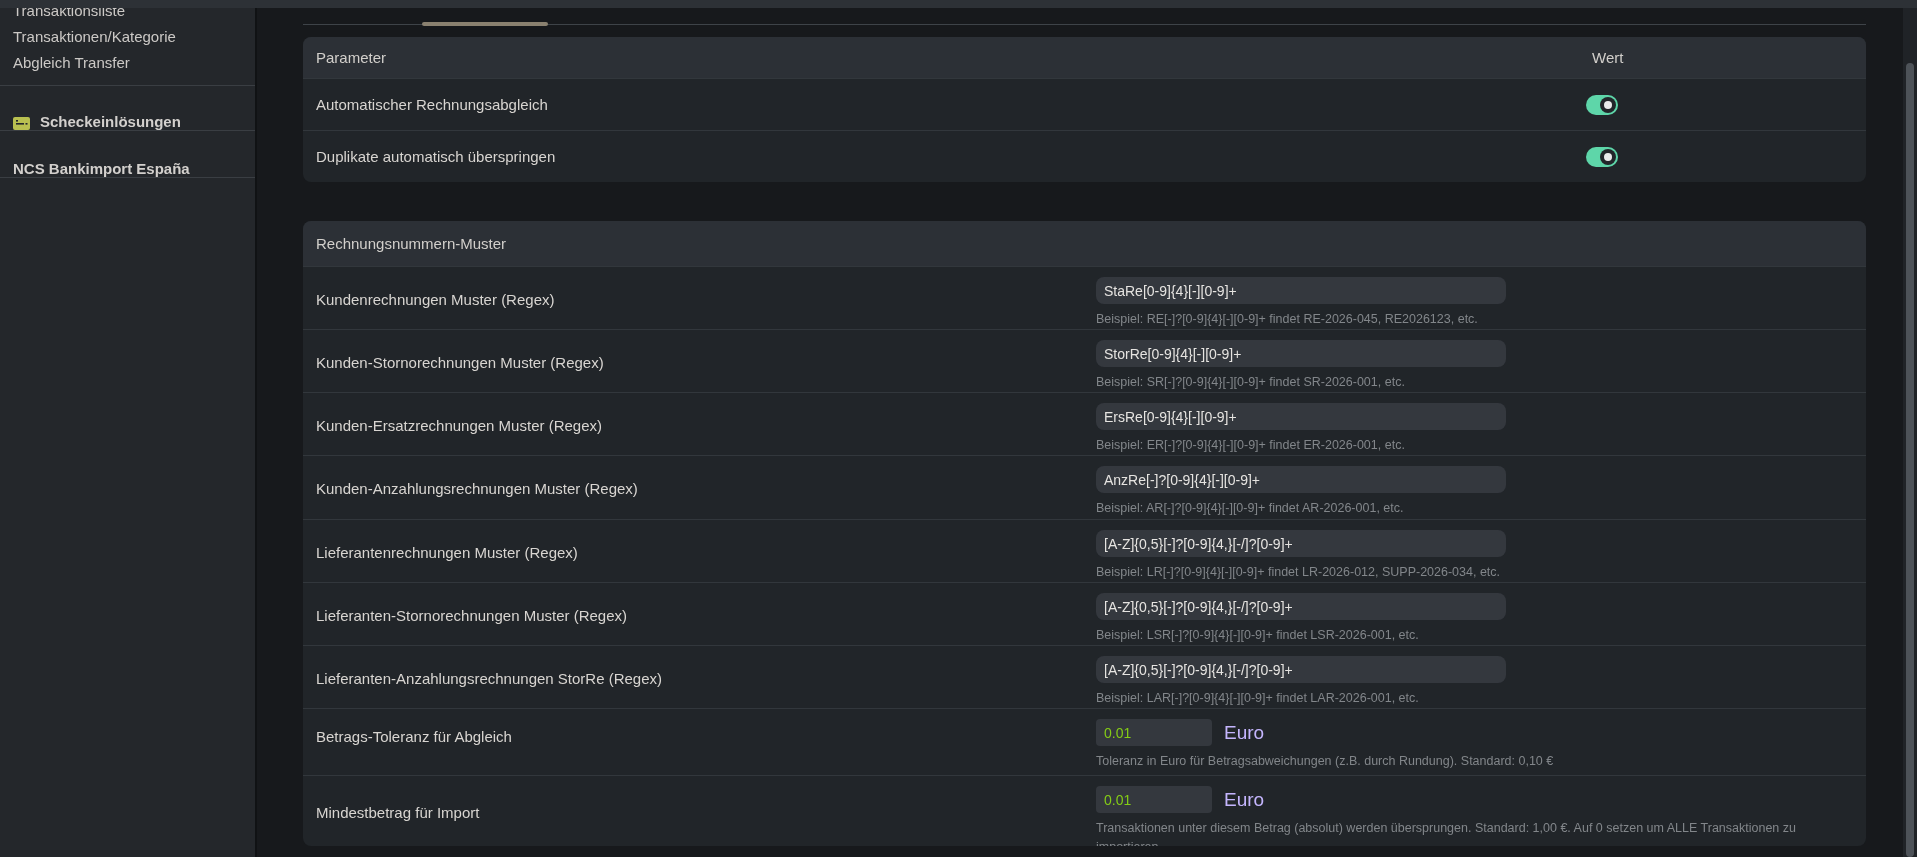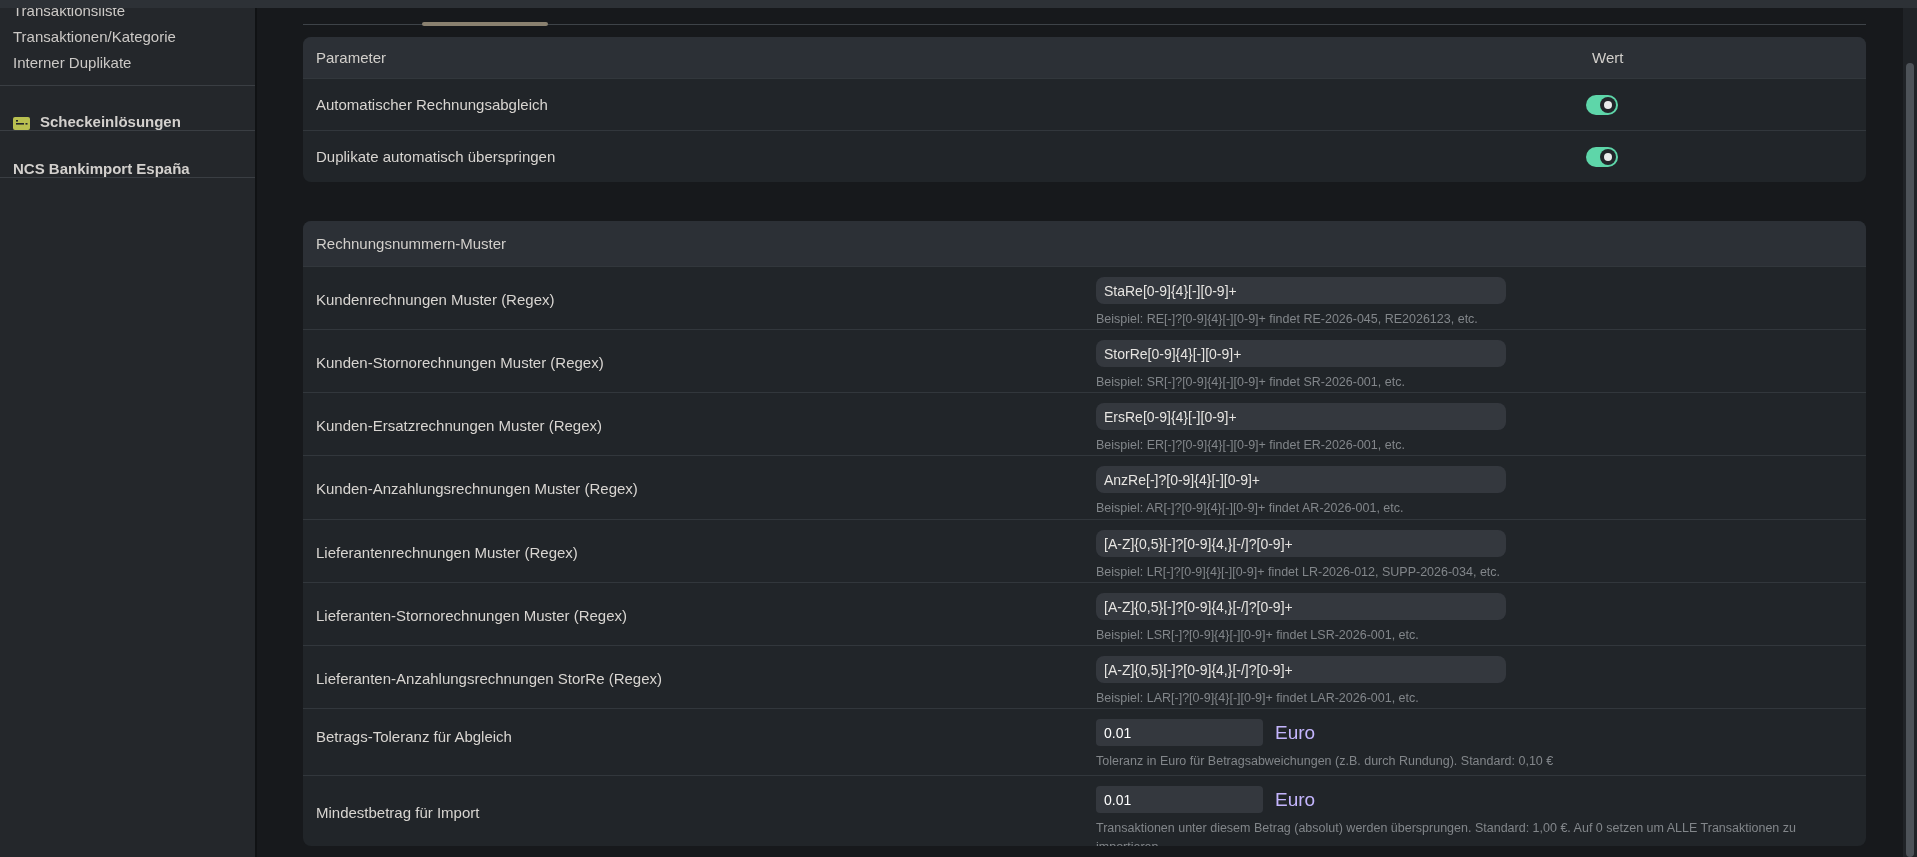--- a/index.html
+++ b/index.html
@@ -51,40 +51,40 @@
     width:8px; height:8px; border-radius:50%; background:#e9ebeb; }
   
   .mrow { display:flex; border-top:1px solid #32373c;justify-content:space-between; }
   .mrow:first-of-type { border-top:none; }
   .mrow .mlabel { flex:0 0 793px; padding:24px 0 0 13px; font-size:15px; color:#d8d5d1; }
   .mrow .mval { flex:1; padding-top:10px; }
   .h63 { height:63px; } .h64 { height:64px; } .h67 { height:67px; } .h71 { height:71px; }
   .h67 .mlabel { padding-top:19px; } .h71 .mlabel { padding-top:28px; }
   .rx-input { width:410px; height:27px; background:#34383e; border:none; border-radius:8px;
     color:#e6e4e1; font-size:14px; padding:0 8px; font-family:"Liberation Sans","DejaVu Sans",sans-serif; outline:none; }
-  .num-input { width:167px; height:27px; background:#34383e; border:none; border-radius:4px;
-    color:#ffffff; font-size:14px; padding:0 8px; font-family:"Liberation Sans","DejaVu Sans",sans-serif; outline:none; }
+  .num-input { width:116px; height:27px; background:#34383e; border:none; border-radius:4px;
+    color:#84cc16; font-size:14px; padding:0 8px; font-family:"Liberation Sans","DejaVu Sans",sans-serif; outline:none; }
   .suffix { font-size:19px; color:#c4b5fd; margin-left:12px; }
   .hint { margin-top:6px; font-size:12.5px; color:#82868a; max-width:710px; line-height:1.55; }
   .valline { display:flex; align-items:center; }
   
   .sb-track { position:absolute; top:8px; right:0; width:14px; height:849px; background:#202327; z-index:40; }
   .sb-thumb { position:absolute; top:55px; left:3px; width:8px; height:794px;
     background:#4d5258; border-radius:4px; }
 </style>
 </head>
 <body>
 
 <div class="topstrip"></div>
 
 <aside class="sidebar">
   <ul class="side-list">
     <li>Transaktionsliste</li>
     <li>Transaktionen/Kategorie</li>
-    <li>Interner Duplikate</li>
+    <li>Abgleich Transfer</li>
   </ul>
   <div class="side-div d1"></div>
   <div class="side-bold">
     <svg class="cheq" viewBox="0 0 17 13">
       <rect x="0" y="0" width="17" height="13" rx="2" fill="#B9C050"></rect>
       <rect x="3" y="6" width="8" height="1.6" fill="#24272b"></rect>
       <rect x="12.5" y="6" width="2" height="1.6" fill="#24272b"></rect>
       <rect x="3" y="3" width="2" height="1.6" fill="#24272b"></rect>
     </svg>
     <span>Scheckeinlösungen</span>

